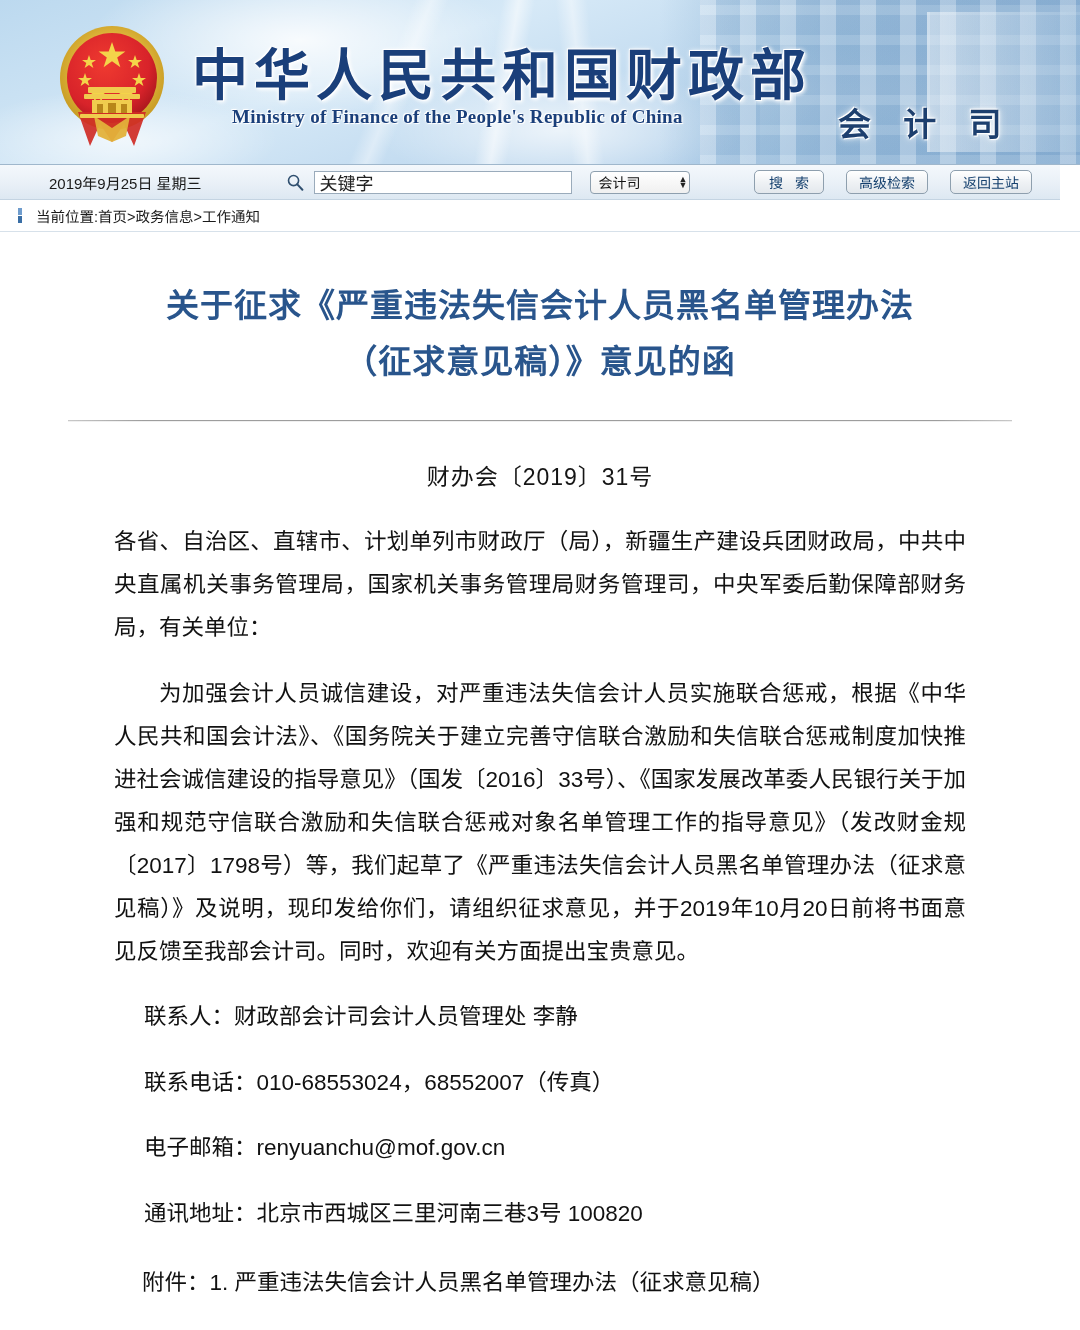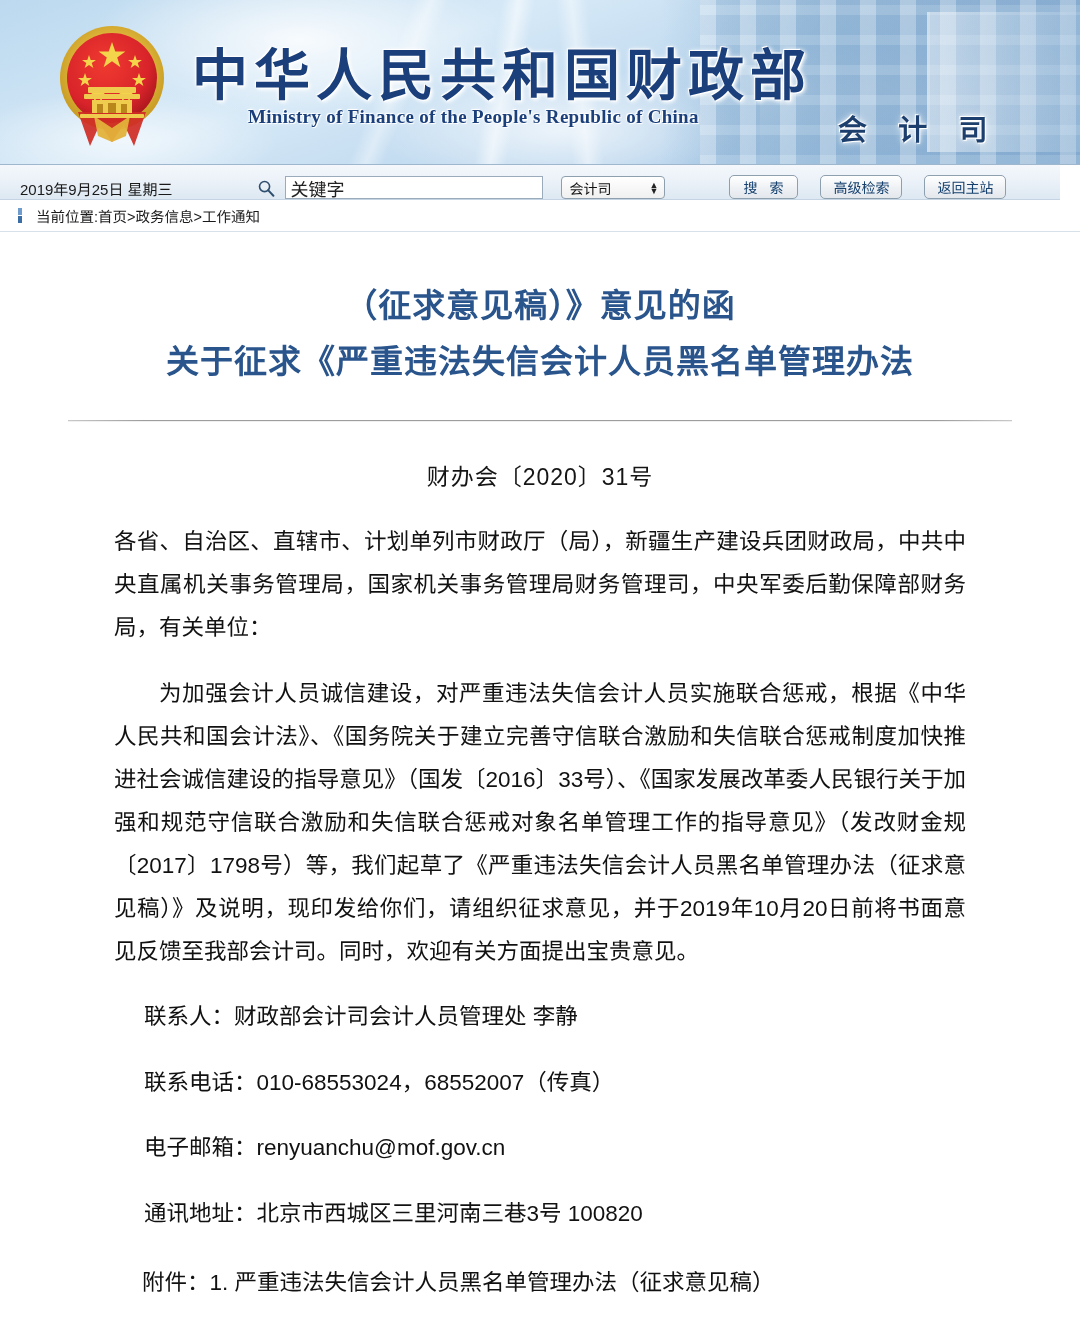--- a/index.html
+++ b/index.html
@@ -84,52 +84,53 @@
     font-family: "Liberation Serif", "DejaVu Serif", serif;
     font-weight: bold;
     font-size: 56px;
     letter-spacing: 6px;
     color: #1a3f7a;
     text-shadow: 0 0 5px #ffffff, 1px 1px 0 #ffffff, -1px -1px 0 #ffffff, 2px 2px 4px rgba(255,255,255,.9);
     white-space: nowrap;
   }
   .banner-title-en {
     position: absolute;
-    left: 248px; top: 106px;
+    left: 232px; top: 106px;
     z-index: 5;
     font-family: "Liberation Serif", "DejaVu Serif", serif;
     font-weight: bold;
     font-size: 19px;
     letter-spacing: .3px;
     color: #1a3f7a;
     text-shadow: 0 0 4px #fff, 1px 1px 0 #fff, -1px -1px 0 #fff;
     white-space: nowrap;
   }
   .banner-dept {
     position: absolute;
-    left: 838px; top: 106px;
+    left: 838px; top: 98px;
     z-index: 5;
     font-family: "Liberation Serif", "DejaVu Serif", serif;
     font-weight: bold;
-    font-size: 29px;
+    font-size: 33px;
     letter-spacing: 12px;
     color: #1d3f6e;
     text-shadow: 0 0 4px #fff, 1px 1px 0 #fff, -1px -1px 0 #fff, 0 0 8px rgba(255,255,255,.9);
     white-space: nowrap;
   }
 
   
   .toolbar {
     position: relative;
     width: 1060px;
     height: 35px;
     background: linear-gradient(180deg,#f4f8fc 0%, #e9f0f7 55%, #dde8f2 100%);
     border-bottom: 1px solid #c4d4e2;
     display: flex;
-    align-items: flex-end;
+    align-items: center;
+    padding-left: 29px;
   }
   .tb-date {
     margin-left: 20px;
     font-size: 15px;
     color: #1a1a1a;
     white-space: nowrap;
     font-family: "Liberation Sans", sans-serif;
   }
   .tb-searchwrap {
     display: flex;
@@ -340,27 +341,27 @@
 
 <div class="breadcrumb">
   <div class="bc-marker"></div>
   <div class="bc-label">当前位置:</div>
   <div class="bc-path">首页&gt;政务信息&gt;工作通知</div>
 </div>
 
 <div class="doc">
 
   <div class="doc-title">
+    <div>关于征求《严重违法失信会计人员黑名单管理办法</div>
     <div>（征求意见稿）》意见的函</div>
-    <div>关于征求《严重违法失信会计人员黑名单管理办法</div>
   </div>
 
   <div class="doc-rule"></div>
 
-  <div class="doc-number">财办会〔2020〕31号</div>
+  <div class="doc-number">财办会〔2019〕31号</div>
 
   <div class="doc-body">
     <p class="p-addressee">各省、自治区、直辖市、计划单列市财政厅（局），新疆生产建设兵团财政局，中共中央直属机关事务管理局，国家机关事务管理局财务管理司，中央军委后勤保障部财务局，有关单位：</p>
     <p class="p-main">为加强会计人员诚信建设，对严重违法失信会计人员实施联合惩戒，根据《中华人民共和国会计法》、《国务院关于建立完善守信联合激励和失信联合惩戒制度加快推进社会诚信建设的指导意见》（国发〔2016〕33号）、《国家发展改革委人民银行关于加强和规范守信联合激励和失信联合惩戒对象名单管理工作的指导意见》（发改财金规〔2017〕1798号）等，我们起草了《严重违法失信会计人员黑名单管理办法（征求意见稿）》及说明，现印发给你们，请组织征求意见，并于2019年10月20日前将书面意见反馈至我部会计司。同时，欢迎有关方面提出宝贵意见。</p>
 
     <p class="contact-line">联系人：财政部会计司会计人员管理处 李静</p>
     <p class="contact-line">联系电话：010-68553024，68552007（传真）</p>
     <p class="contact-line">电子邮箱：renyuanchu@mof.gov.cn</p>
     <p class="contact-line">通讯地址：北京市西城区三里河南三巷3号 100820</p>
 

